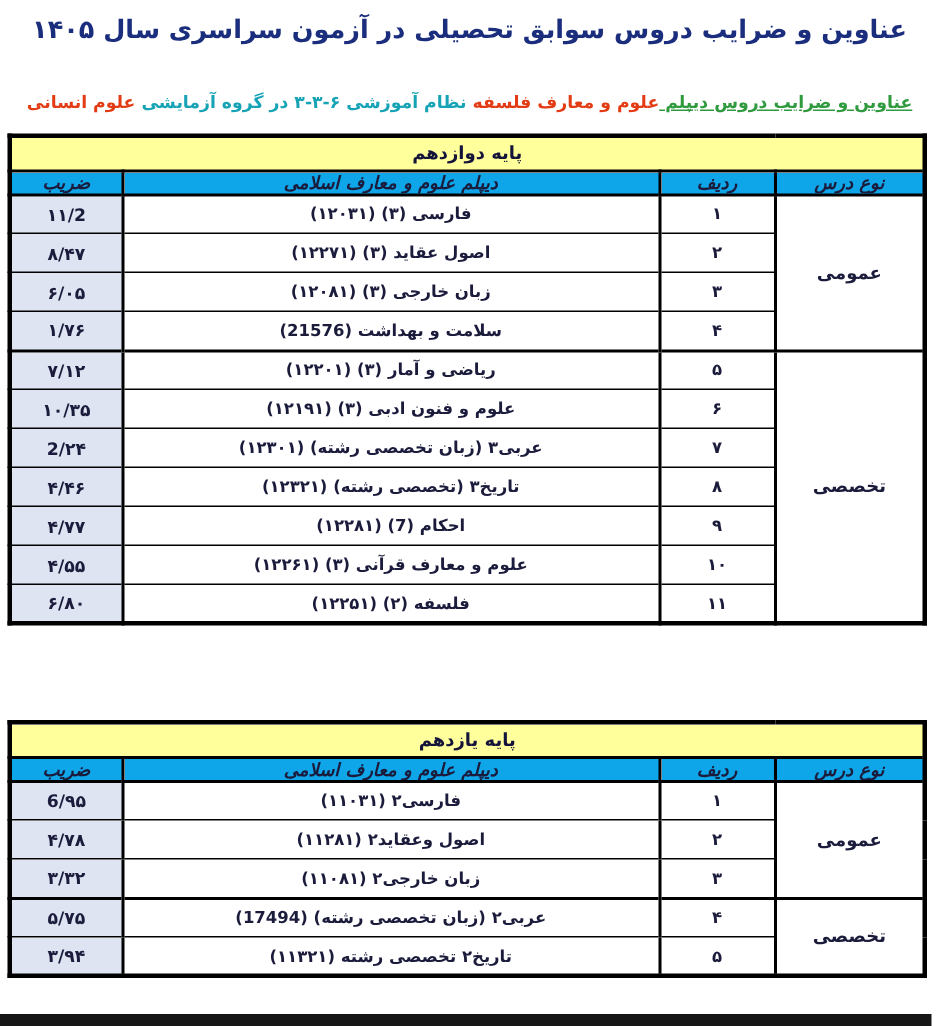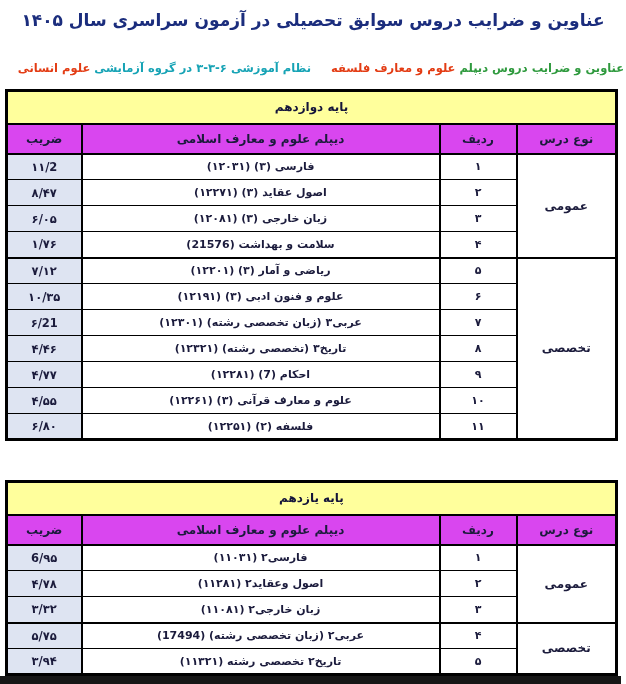--- a/index.html
+++ b/index.html
@@ -9,48 +9,49 @@
     font-family:"DejaVu Sans", sans-serif; direction:rtl; overflow:hidden;
   }
   .title{
     position:absolute; top:10px; left:0; right:0; text-align:center;
     font-size:17px; font-weight:bold; color:#1b2d7d; letter-spacing:0;
   }
   .subtitle{
     position:absolute; top:61px; left:0; right:0; text-align:center;
     font-size:11.5px; font-weight:bold;
   }
-  .seg-green{ color:#2f9a3e; }
-  .seg-red{ color:#e33c14;margin-left:16px; }
+  .seg-green{ color:#2f9a3e;text-decoration:underline; }
+  .seg-red{ color:#e33c14; }
   .seg-teal{ color:#16a3b5; }
 
   table.t{
     position:absolute; right:8px; width:610px;
     border-collapse:collapse; table-layout:fixed;
     border:3px solid #000;
   }
   .t1{ top:89px; }
   .t2{ top:480px; }
   col.c-type{ width:100px; }
   col.c-no{ width:77px; }
   col.c-course{ width:358px; }
   col.c-coeff{ width:75px; }
   td{
     border:1px solid #000; border-left-width:2px; border-right-width:2px;
     text-align:center; vertical-align:middle;
     font-weight:bold; color:#1b1b3c; font-size:11px;
     height:26px; padding:0 2px; overflow:hidden; white-space:nowrap;
   }
   tr.band td{
-    background:#ffff9c; height:33px; font-size:12px;
+    background:#ffff9c; height:23px; font-size:12px;
     border-bottom-width:2px; color:#14143a;
   }
   tr.head td{
-    background:#d946ef; height:30px; font-size:12px;
+    background:#0ea5e9; height:16px; font-size:12px;
     border-bottom-width:2px;
+    font-style:italic;
   }
   td.f{ background:#dee4f2; font-size:11.5px; }
   td.g{ font-size:12px; }
   tr.gs td{ border-top-width:2px; }
   .cutoff{
     position:absolute; top:676px; left:0; width:621px; height:8px;
     background:#161616;
   }
 </style>
 </head>
@@ -107,21 +108,21 @@
       <td class="f">۷/۱۲</td>
     </tr>
     <tr>
       <td>۶</td>
       <td>علوم و فنون ادبی (۳) (۱۲۱۹۱)</td>
       <td class="f">۱۰/۳۵</td>
     </tr>
     <tr>
       <td>۷</td>
       <td>عربی۳ (زبان تخصصی رشته) (۱۲۳۰۱)</td>
-      <td class="f">۶/21</td>
+      <td class="f">2/۲۴</td>
     </tr>
     <tr>
       <td>۸</td>
       <td>تاریخ۳ (تخصصی رشته) (۱۲۳۲۱)</td>
       <td class="f">۴/۴۶</td>
     </tr>
     <tr>
       <td>۹</td>
       <td>احکام (7) (۱۲۲۸۱)</td>
       <td class="f">۴/۷۷</td>

